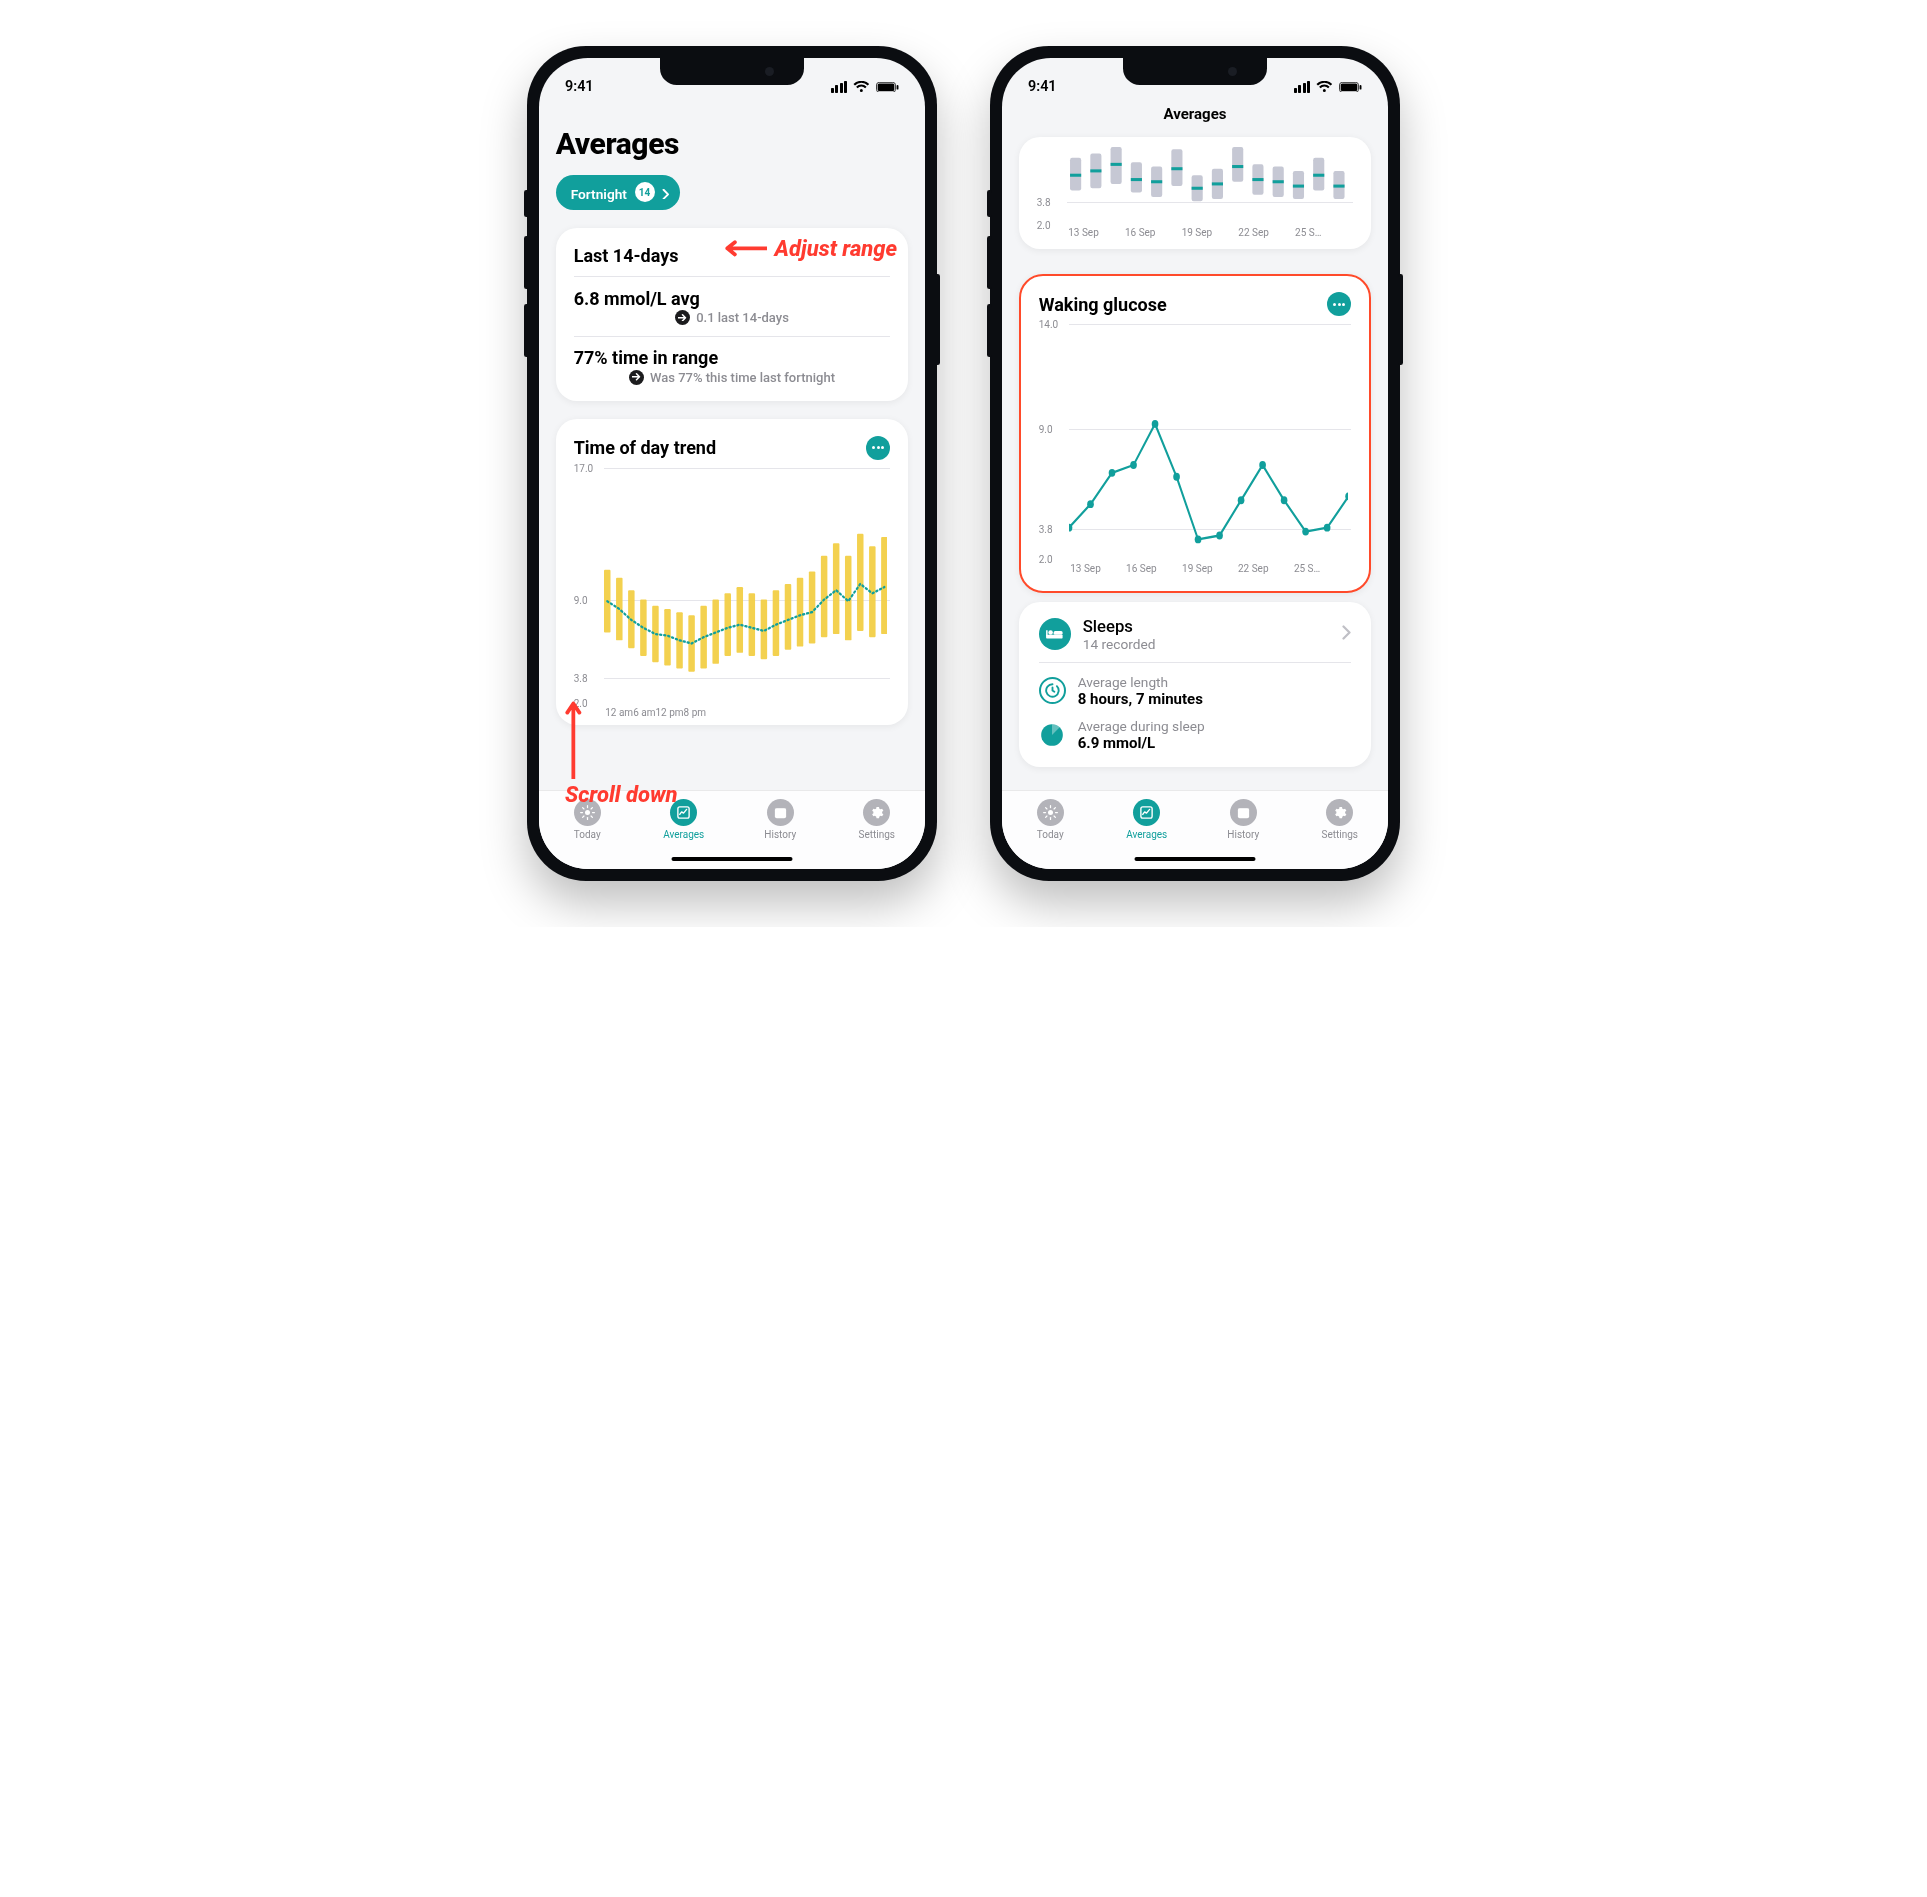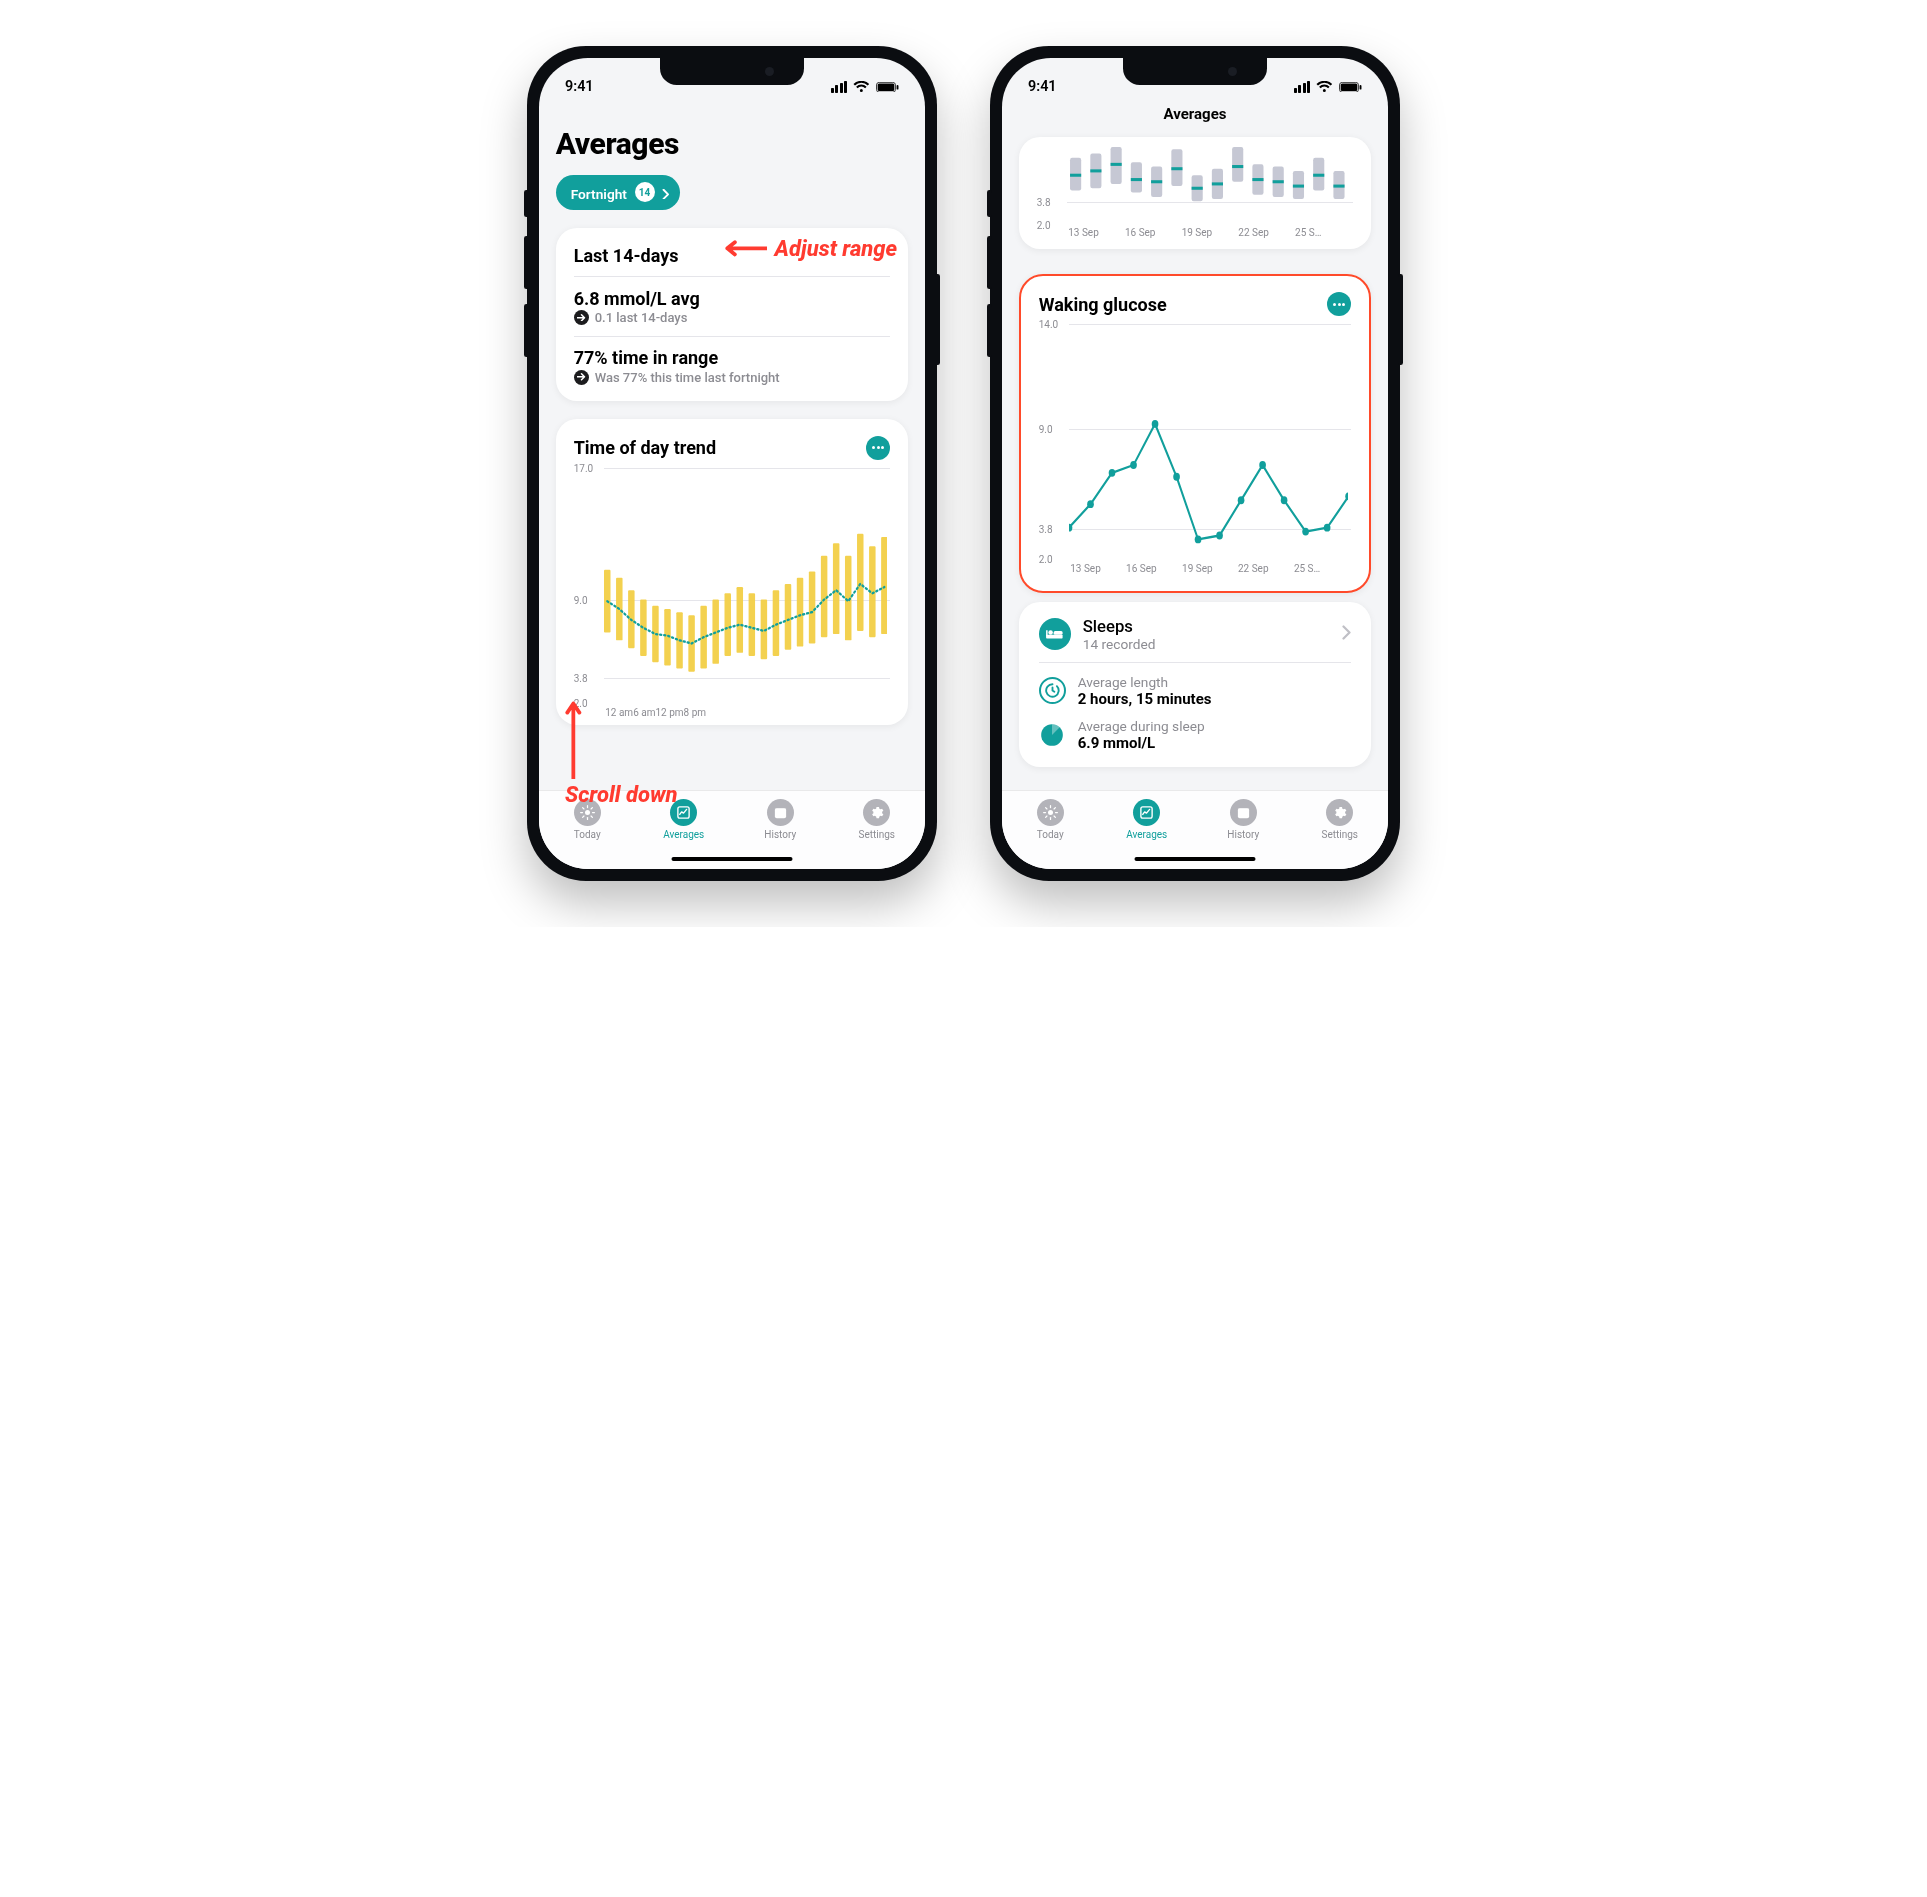--- a/index.html
+++ b/index.html
@@ -81,21 +81,21 @@
   .pill .chev{color:#fff;}
   .card{
     background:var(--card);border-radius:var(--radius);
     box-shadow:var(--shadow);
     margin-top:18px;
     padding:16.7px 18px;
   }
   .card-title{font-size:18px;font-weight:700;margin:0 0 7.6px;}
   .hr{height:0.8px;background:var(--divider);margin:10.6px 0;}
   .metric-line{font-size:18px;font-weight:700;margin:1.5px 0 1.5px;}
-  .sub{display:flex;align-items:center;gap:6px;color:var(--muted);font-size:13px;font-weight:500;}
+  .sub{display:flex;align-items:center;gap:6px;color:var(--muted);font-size:13px;font-weight:500;justify-content:center;}
   .arrow-circ{width:15px;height:15px;border-radius:50%;background:#1c1c1e;display:inline-flex;align-items:center;justify-content:center;color:#fff;}
   .card-header{display:flex;justify-content:space-between;align-items:center;}
   .more{width:24px;height:24px;border-radius:50%;background:var(--teal);display:flex;align-items:center;justify-content:center;color:#fff;}
   .more i{width:3px;height:3px;background:#fff;border-radius:50%;margin:0 0.8px;display:inline-block;}
 
   
   .chart{position:relative;margin-top:7.6px;}
   .y-label{position:absolute;left:0;font-size:10px;color:var(--muted);transform:translateY(-50%);}
   .grid{position:absolute;left:30px;right:0;height:0;border-top:0.8px solid var(--divider);}
   .plot{position:absolute;left:30px;right:3px;top:0;bottom:15px;}
@@ -491,21 +491,21 @@
         <div class="hr"></div>
         <div class="row">
           <span class="circ outline" style="width:27px;height:27px;">
               <svg width="15" height="15" viewBox="0 0 24 24" fill="none" stroke="#119f9c" stroke-width="3" stroke-linecap="round">
                 <path d="M12 2a10 10 0 107 3"></path>
                 <path d="M12 7v5l3 2"></path>
               </svg>
             </span>
           <div class="body">
             <div class="secondary">Average length</div>
-            <div class="strong">2 hours, 15 minutes</div>
+            <div class="strong">8 hours, 7 minutes</div>
           </div>
         </div>
         <div class="row" style="margin-top:10.6px;">
           <span class="circ" style="width:27px;height:27px;background:none;">
               <svg width="26" height="26" viewBox="0 0 24 24">
                 <circle cx="12" cy="12" r="10" fill="#119f9c"></circle>
                 <path d="M12 12V2a10 10 0 017.07 2.93L12 12z" fill="#fff" opacity=".35"></path>
               </svg>
             </span>
           <div class="body">

